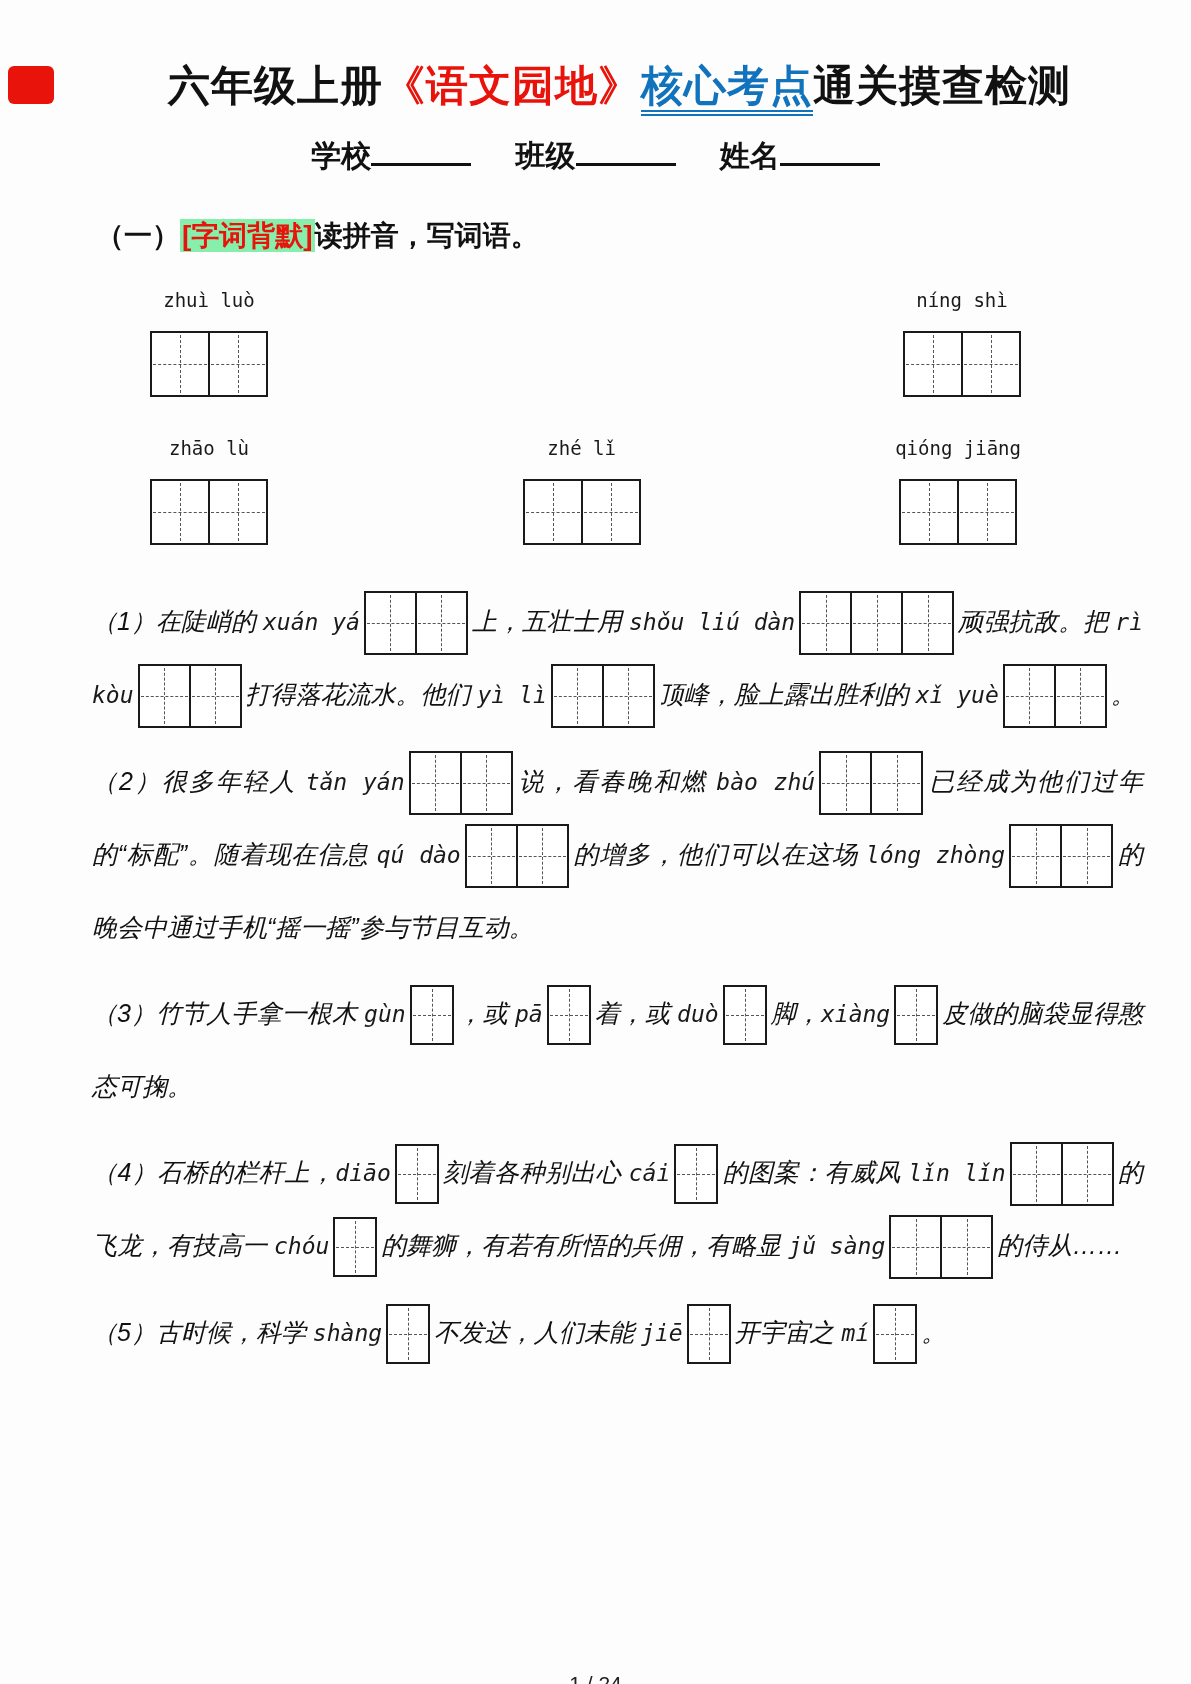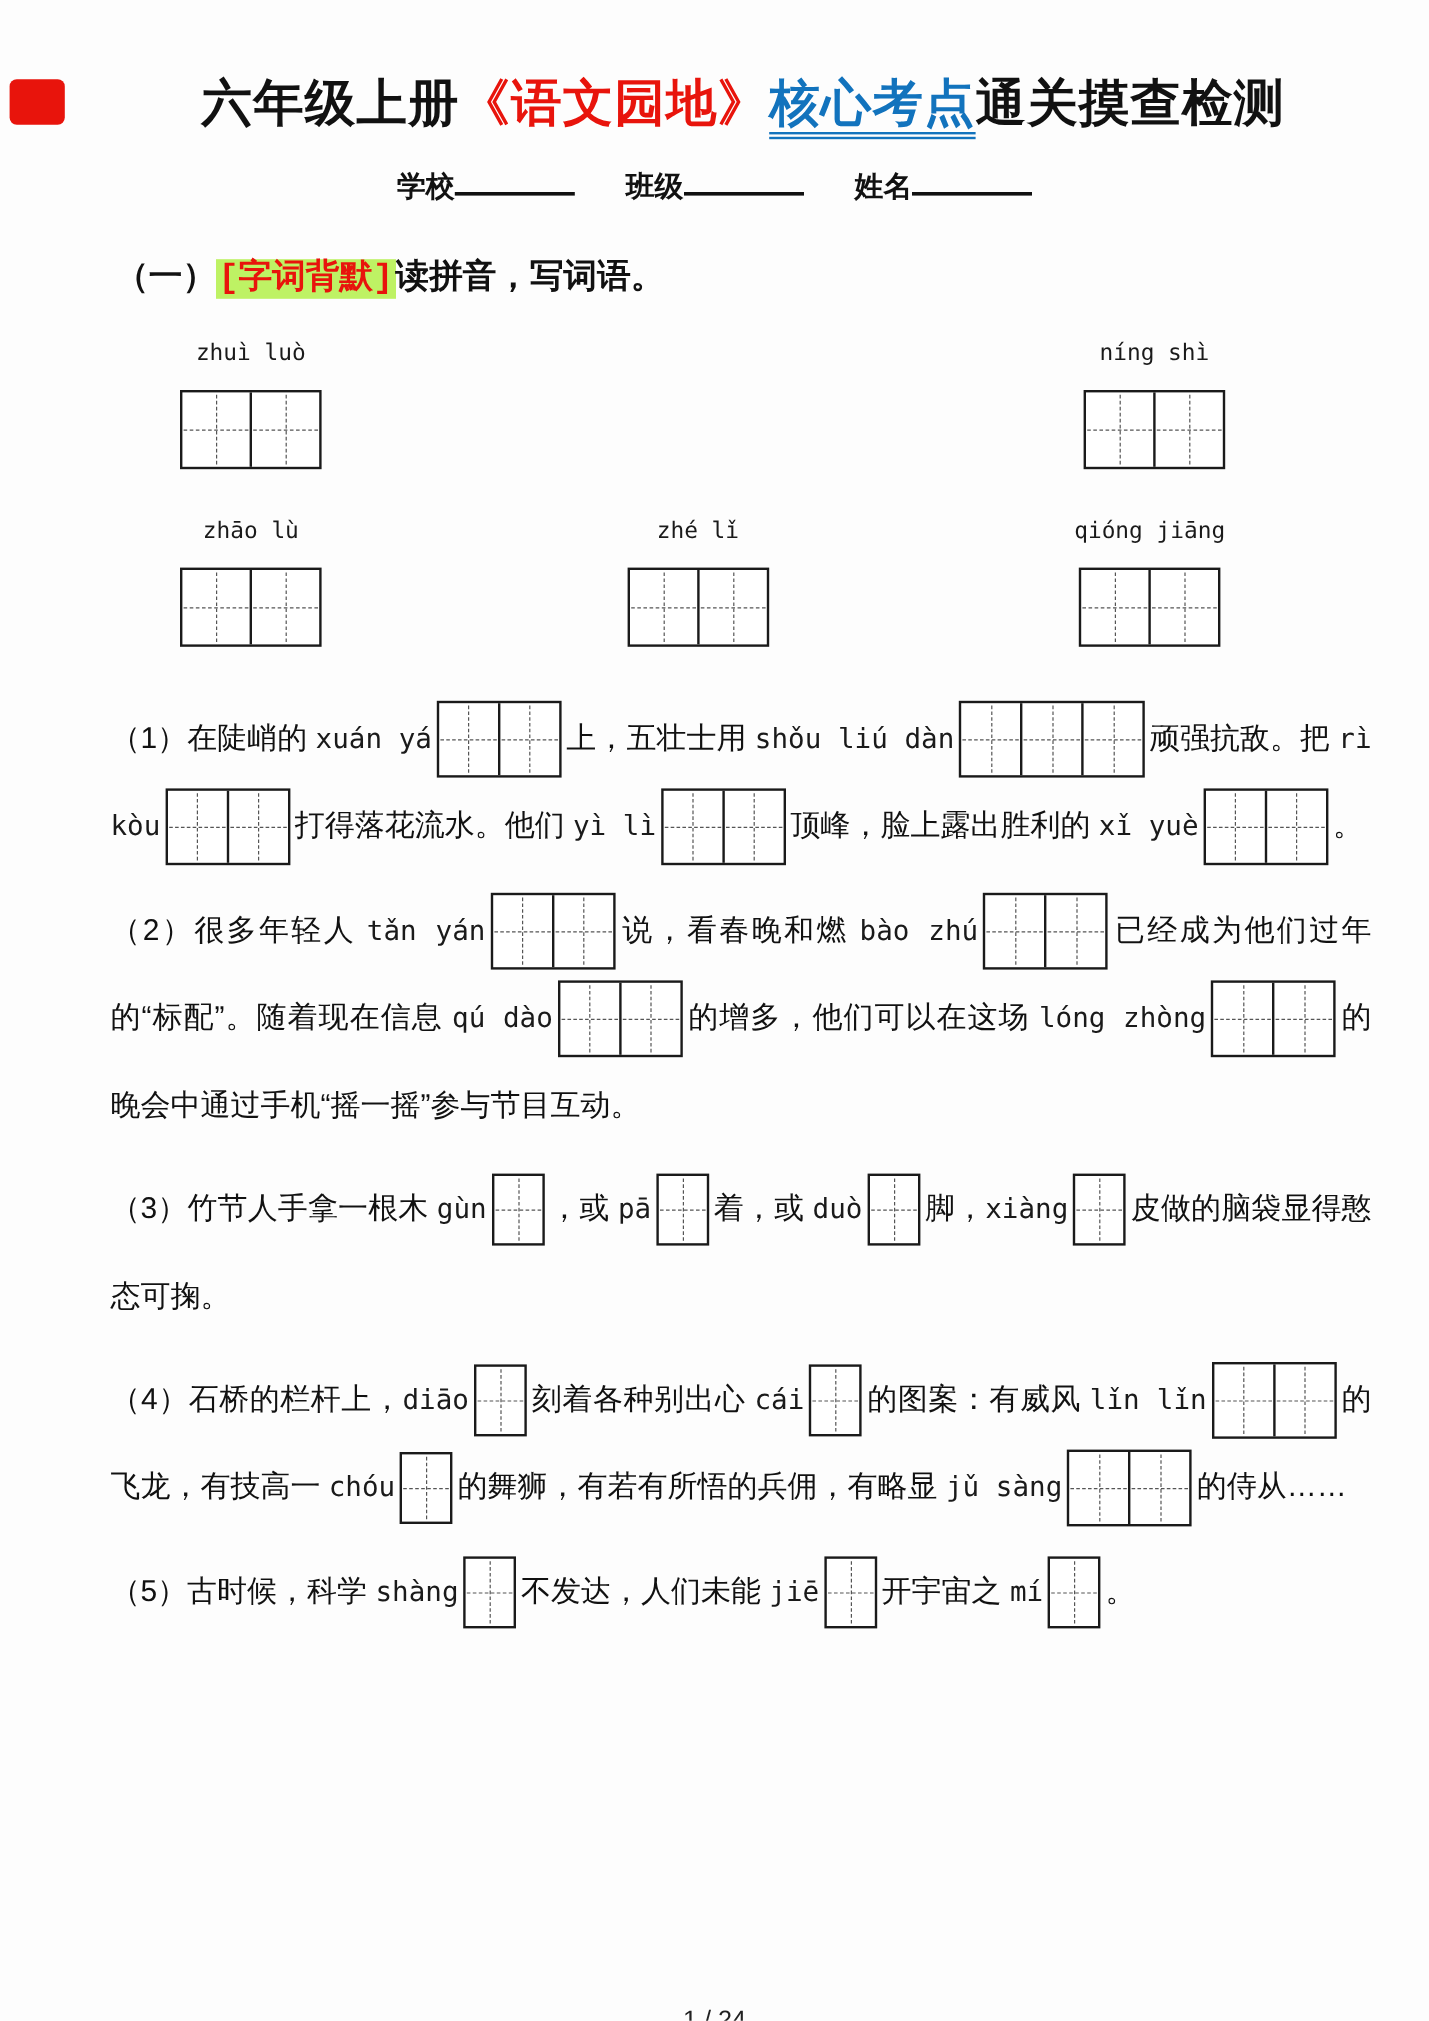--- a/index.html
+++ b/index.html
@@ -28,21 +28,21 @@
     white-space:nowrap;
     padding-left:48px;
   }
   .title .t-red{}
   .title .t-blue{border-bottom:6px double;padding-bottom:1px;}
 
   
   .id-row{
     margin-top:22px;
     text-align:center;
-    font-size:24px;font-weight:700;
+    font-size:30px;font-weight:700;
   }
   .id-field{display:inline-block;margin:0 18px;}
   .id-blank{
     display:inline-block;width:100px;height:24px;
     border-bottom:3px solid #111;
     vertical-align:baseline;
   }
 
   
   .section-head{
@@ -78,21 +78,21 @@
   .wbox .cell::after{
     content:"";position:absolute;top:50%;left:1px;right:1px;
     border-top:1px dashed #555;
   }
   .wbox-grid .cell{width:56px;height:62px;}
   .wbox-inline2 .cell{width:49px;height:60px;}
   .wbox-inline1 .cell{width:40px;height:56px;}
   .wbox-inline1, .wbox-inline2{margin:0 4px;}
 
   
-  .paragraphs{margin:30px 48px 0 92px;}
+  .paragraphs{margin:30px 48px 0 92px;font-style:italic;}
   .para{
     font-size:25px;line-height:72px;
     margin-bottom:14px;
     font-weight:500;
     text-align:justify;
   }
   .para .zh{color:#111;}
   .para .py{
     font-family:"DejaVu Sans Mono",monospace;
     font-size:23px;letter-spacing:0px;color:#1a1a1a;
@@ -122,21 +122,21 @@
     </span>
     <span class="id-field">
       <span>班级</span><span class="id-blank"></span>
     </span>
     <span class="id-field">
       <span>姓名</span><span class="id-blank"></span>
     </span>
   </div>
 
   <div class="section-head">
-    <span>（一）</span><span class="sec-tag" id="sec-tag" style="color: rgb(232, 20, 12); background: #bef264; font-family: Liberation Mono, monospace;">[字词背默]</span><span>读拼音，写词语。</span>
+    <span>（一）</span><span class="sec-tag" id="sec-tag" style="color: rgb(232, 20, 12); background: #86efac;">[字词背默]</span><span>读拼音，写词语。</span>
   </div>
 
   <div class="pinyin-grid" id="pinyin-grid">
       <div class="pg-row">
         <div class="pg-col">
           <div class="pg-label">zhuì luò</div>
           <span class="wbox wbox-grid">
             <span class="cell"></span>
             <span class="cell"></span>
           </span>

